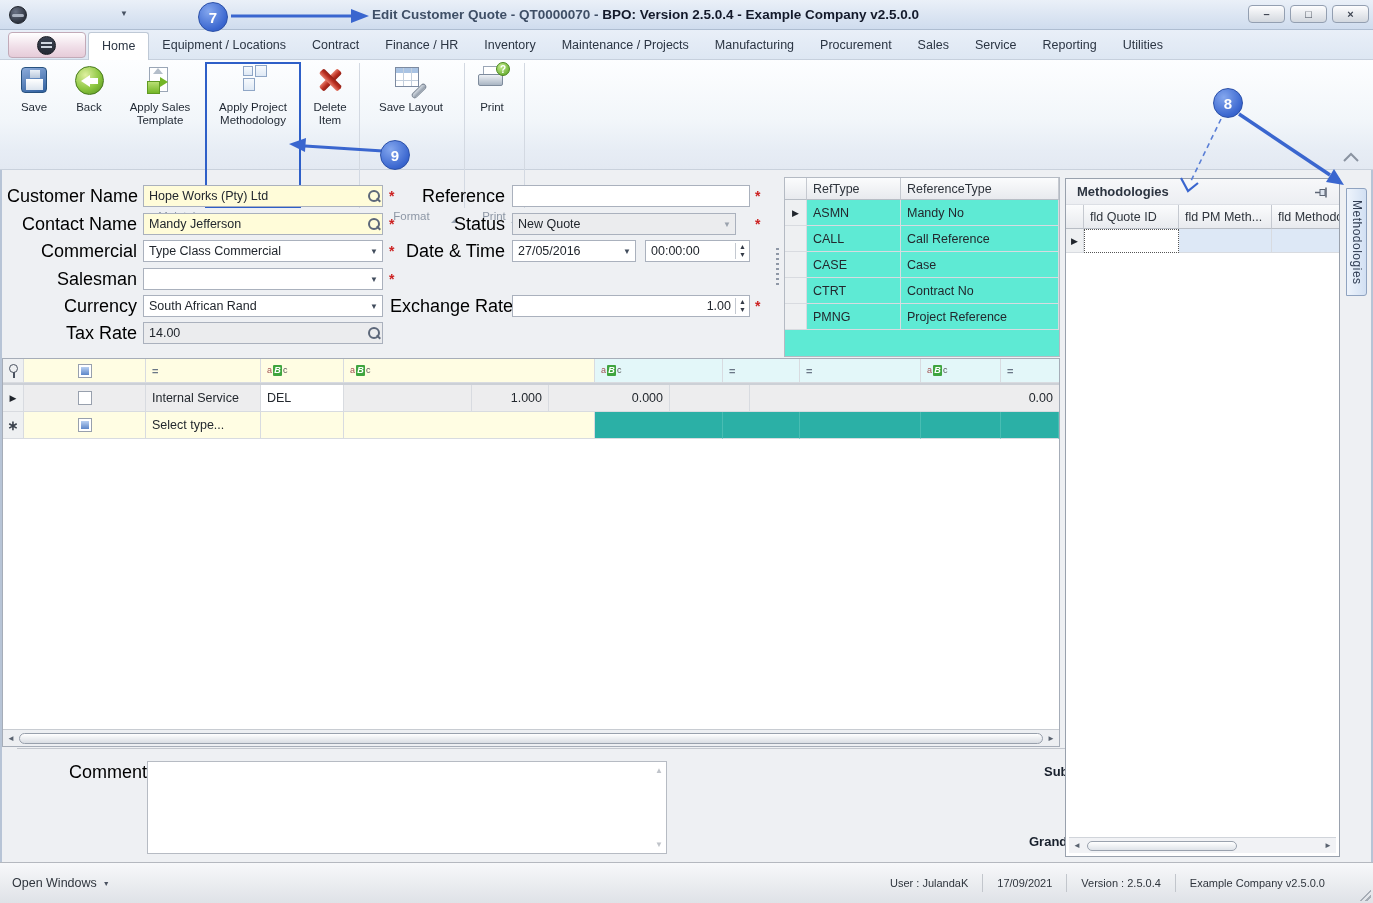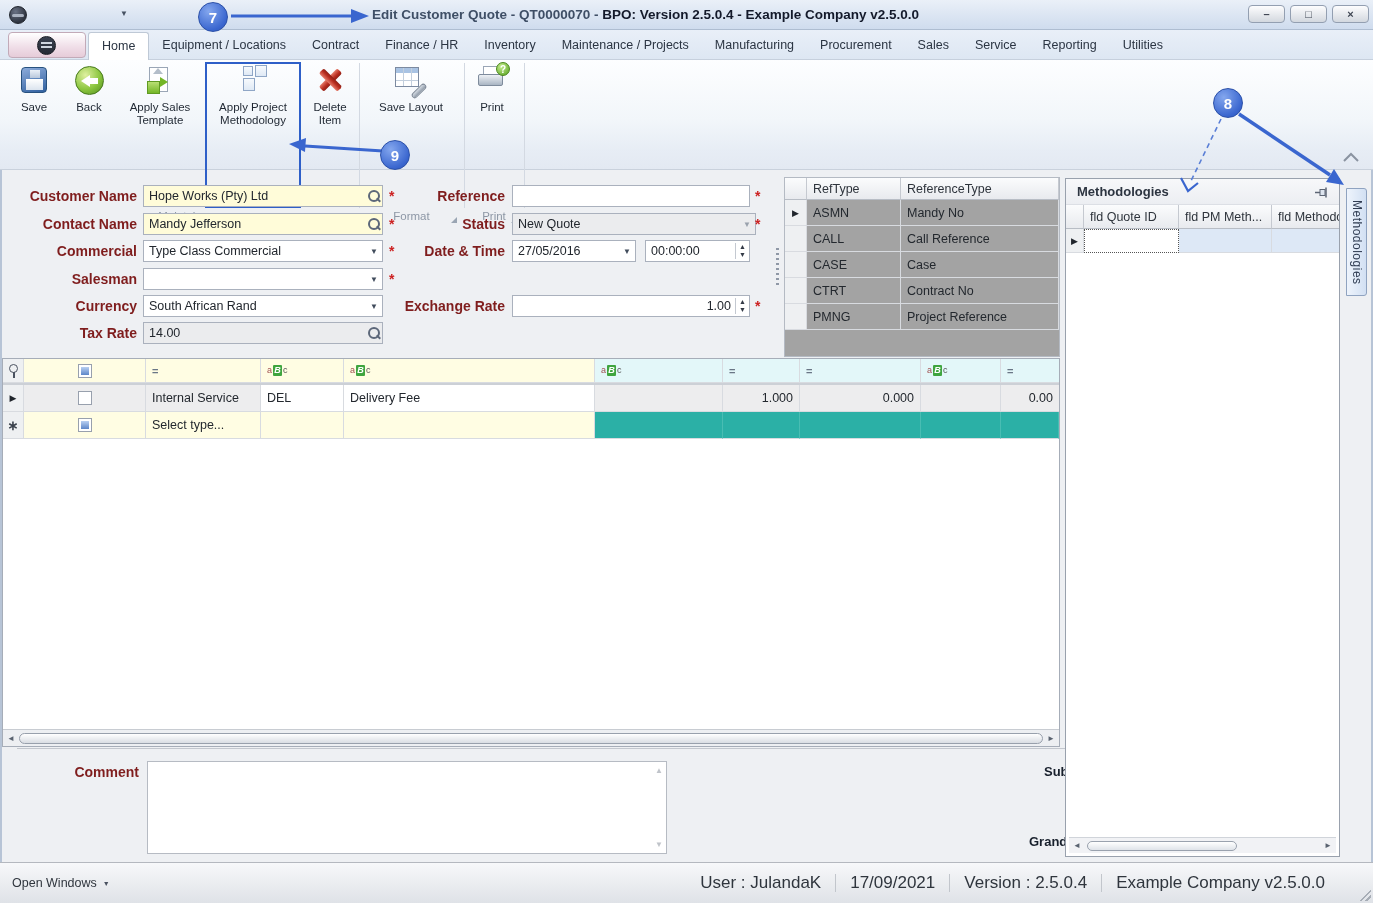--- a/index.html
+++ b/index.html
@@ -78,21 +78,21 @@
             background:linear-gradient(#d3dae2,#8e99a7); transform:rotate(-45deg); border:1px solid #7d8896; }
   .prn { position:relative; width:32px; height:30px; }
   .prn::before { content:""; position:absolute; top:1px; left:7px; width:15px; height:8px; background:#fff; border:1px solid #9aa6b6; }
   .prn-body { position:absolute; top:9px; left:2px; width:25px; height:12px; border-radius:2px;
               background:linear-gradient(#eef1f5,#a9b5c3); border:1px solid #7e8b9c; }
   .prn-badge { position:absolute; top:-3px; right:-2px; width:14px; height:14px; border-radius:50%;
                background:radial-gradient(circle at 35% 30%,#c4ec8e,#58a21f); border:1px solid #49871a;
                color:#fff; font-size:10px; font-weight:bold; text-align:center; line-height:13px; }
 
   
-  .flabel { position:absolute; height:22px; line-height:22px; font-size:14px; font-weight:bold; color:#7f1d1d; text-align:right; white-space:nowrap; }
+  .flabel { position:absolute; height:22px; line-height:22px; font-size:18px; font-weight:normal; color:#000000; text-align:right; white-space:nowrap; }
   .fld { position:absolute; height:22px; background:#fff; border:1px solid #aab1bd; display:flex; align-items:center; }
   .fld.yellow { background:#fffcd9; }
   .fld.gray { background:#ebecee; }
   .fval { flex:1; font-size:12.5px; color:#22272e; padding-left:5px; white-space:nowrap; overflow:hidden; }
   .fval.num { text-align:right; padding-right:4px; }
   .mag { position:relative; width:16px; height:16px; flex:none; }
   .mag::before { content:""; position:absolute; left:2px; top:2px; width:8px; height:8px; border:2px solid #5c6779; border-radius:50%; }
   .mag::after { content:""; position:absolute; left:10px; top:11px; width:5px; height:2px; background:#5c6779; transform:rotate(45deg); }
   .drop { width:16px; flex:none; text-align:center; font-size:8px; color:#414c5c; }
   .drop.dis { color:#9aa2ad; }
@@ -103,21 +103,21 @@
                    background:repeating-linear-gradient(#8f98a6 0 2px, transparent 2px 5px); }
 
   
   .gcell { border-right:1px solid #d8dbe0; border-bottom:1px solid #d8dbe0; font-size:12.5px; color:#23282e;
            display:flex; align-items:center; padding:0 6px; overflow:hidden; white-space:nowrap; }
   .ghd { background:linear-gradient(#fbfcfd,#e8eaee); border-right:1px solid #c5c9d0; border-bottom:1px solid #b8bdc5; color:#2e343c; }
   .gind { background:#eef0f2; justify-content:center; padding:0; }
   .grow { display:flex; }
 
   
-  .refgrid { position:absolute; left:784px; top:177px; width:276px; height:180px; background:#a3a3a3; border:1px solid #b4bac3; }
+  .refgrid { position:absolute; left:784px; top:177px; width:276px; height:180px; background:#5eead4; border:1px solid #b4bac3; }
   .rg0 { width:22px; flex:none; } .rg1 { width:94px; flex:none; } .rg2 { flex:1; }
 
   
   .grid { position:absolute; left:2px; top:358px; width:1058px; height:389px; background:#fff; border:1px solid #a6adb8; }
   .w0{width:21px;flex:none}.w1{width:122px;flex:none}.w2{width:115px;flex:none}.w3{width:83px;flex:none}
   .w4{width:251px;flex:none}.w5{width:128px;flex:none}.w6{width:77px;flex:none}.w7{width:121px;flex:none}
   .w8{width:80px;flex:none}.w9{flex:1;border-right:none}
   .ylw { background:#fffde3; }
   .cyn { background:#e3f7f9; }
   .teal { background:#2bb0a6; border-right:1px solid #49bdb3; }
@@ -166,21 +166,21 @@
           background:linear-gradient(90deg,#eef4fc,#d2e0f3); border:1px solid #8fa3c0; border-radius:0 3px 3px 0;
           writing-mode:vertical-rl; text-orientation:sideways; font-size:12px; color:#2f3c52;
           display:flex; align-items:center; justify-content:center; letter-spacing:0.5px; }
 
   
   .statusbar { position:absolute; left:0; top:862px; width:100%; height:41px;
                background:linear-gradient(#f7f8fa,#dfe2e7); border-top:1px solid #b4b8bf; }
   .sb-left { position:absolute; left:12px; top:0; height:100%; display:flex; align-items:center; gap:6px;
              font-size:12.5px; color:#2f353d; }
   .sb-left .arr { font-size:7px; color:#4a5260; }
-  .sb-right { position:absolute; right:34px; top:0; height:100%; display:flex; align-items:center; font-size:17px; color:#2f353d; }
+  .sb-right { position:absolute; right:34px; top:0; height:100%; display:flex; align-items:center; font-size:11px; color:#2f353d; }
   .sb-item { padding:0 14px; white-space:nowrap; }
   .sb-sep { width:1px; height:18px; background:#c2c6cc; }
   .grip { position:absolute; right:2px; bottom:2px; width:13px; height:13px;
           background:repeating-linear-gradient(135deg, transparent 0 2px, #a7adb6 2px 4px);
           clip-path:polygon(100% 0, 100% 100%, 0 100%); }
 
   
   .callout { position:absolute; width:30px; height:30px; border-radius:50%;
              background:radial-gradient(circle at 35% 30%,#84a7ee,#3a66cf 70%,#2b53b5);
              border:1px solid #2b50a8; color:#fff; font-size:15px; font-weight:bold;
@@ -340,21 +340,21 @@
     <span class="mag"></span>
   </div>
 
   <div class="flabel" style="left:390px;top:185px;width:115px">Reference</div>
   <div class="fld" style="left:512px;top:185px;width:238px">
     <span class="fval"></span>
   </div>
   <span class="req" style="left:755px;top:188px">*</span>
 
   <div class="flabel" style="left:390px;top:213px;width:115px">Status</div>
-  <div class="fld gray" style="left:512px;top:213px;width:244px">
+  <div class="fld gray" style="left:512px;top:213px;width:224px">
     <span class="fval">New Quote</span>
     <span class="drop dis">▼</span>
   </div>
   <span class="req" style="left:755px;top:216px">*</span>
 
   <div class="flabel" style="left:390px;top:240px;width:115px">Date &amp; Time</div>
   <div class="fld" style="left:512px;top:240px;width:124px">
     <span class="fval">27/05/2016</span>
     <span class="drop">▼</span>
   </div>
@@ -468,21 +468,20 @@
       <div class="gcell gind w0">
           <span class="rowarrow">▶</span>
         </div>
       <div class="gcell dgray w1" style="justify-content:center">
           <span class="cb">
             <i></i>
           </span>
         </div>
       <div class="gcell dgray w2">Internal Service</div>
       <div class="gcell w3">DEL</div>
-      <div class="gcell w4">Delivery Fee</div>
       <div class="gcell dgray w5"></div>
       <div class="gcell dgray rnum w6">1.000</div>
       <div class="gcell dgray rnum w7">0.000</div>
       <div class="gcell dgray w8"></div>
       <div class="gcell dgray rnum w9">0.00</div>
     </div>
     <div class="grow" style="height:27px">
       <div class="gcell gind w0">
           <span class="newmark">∗</span>
         </div>

